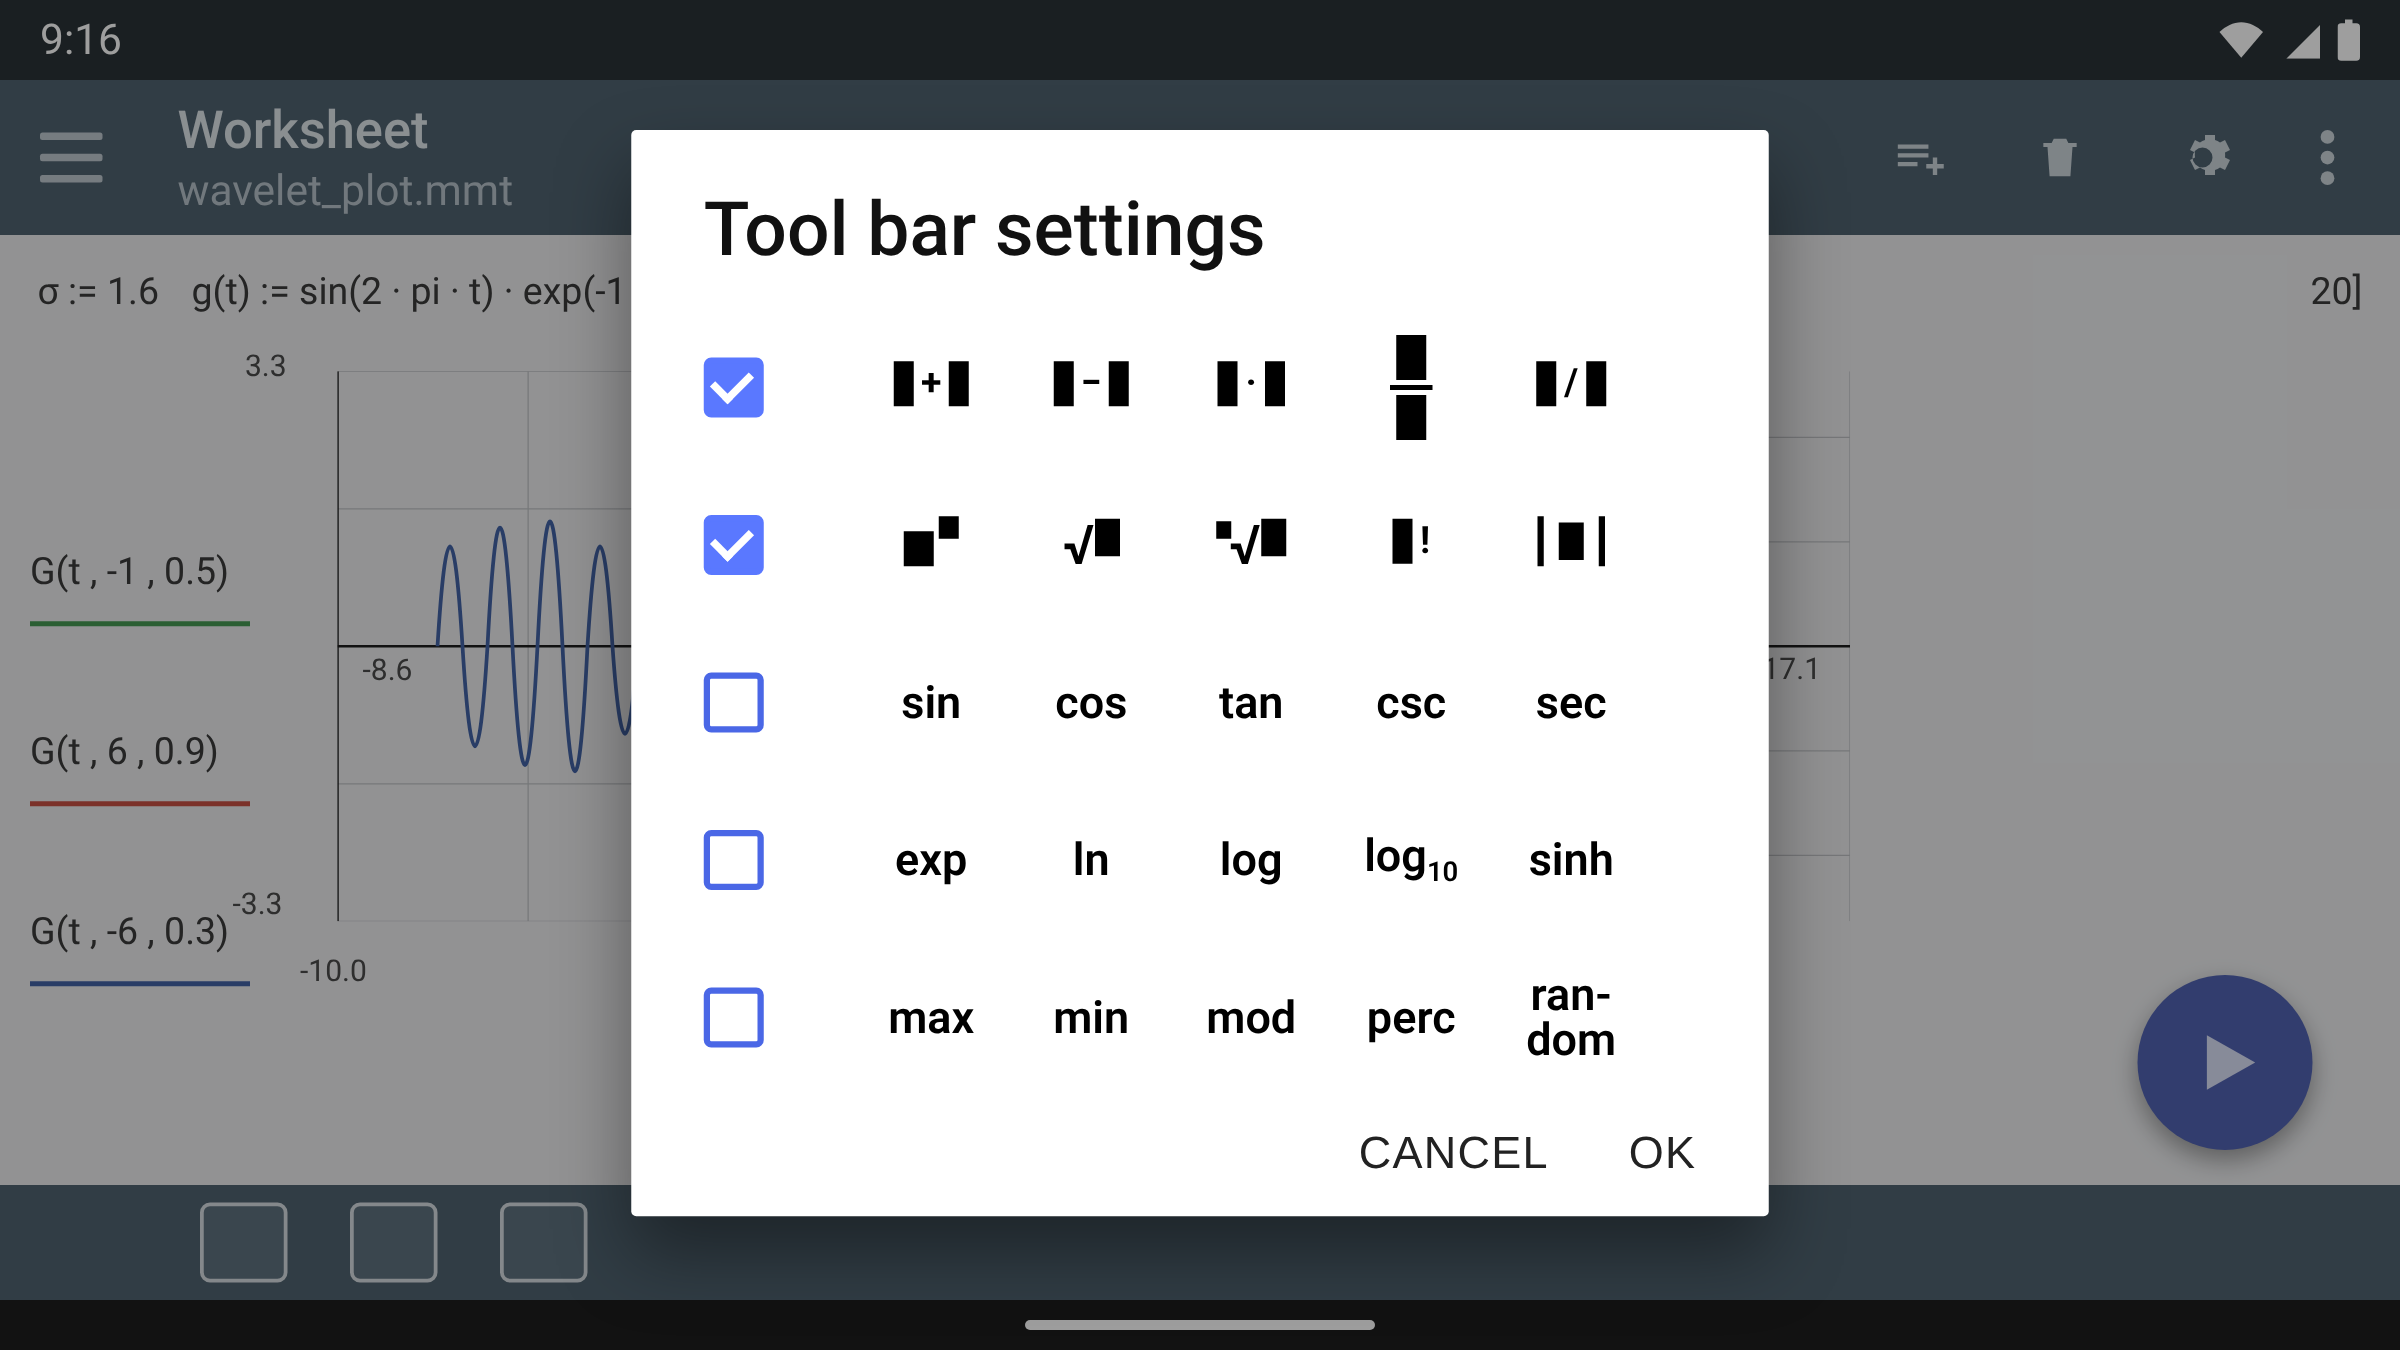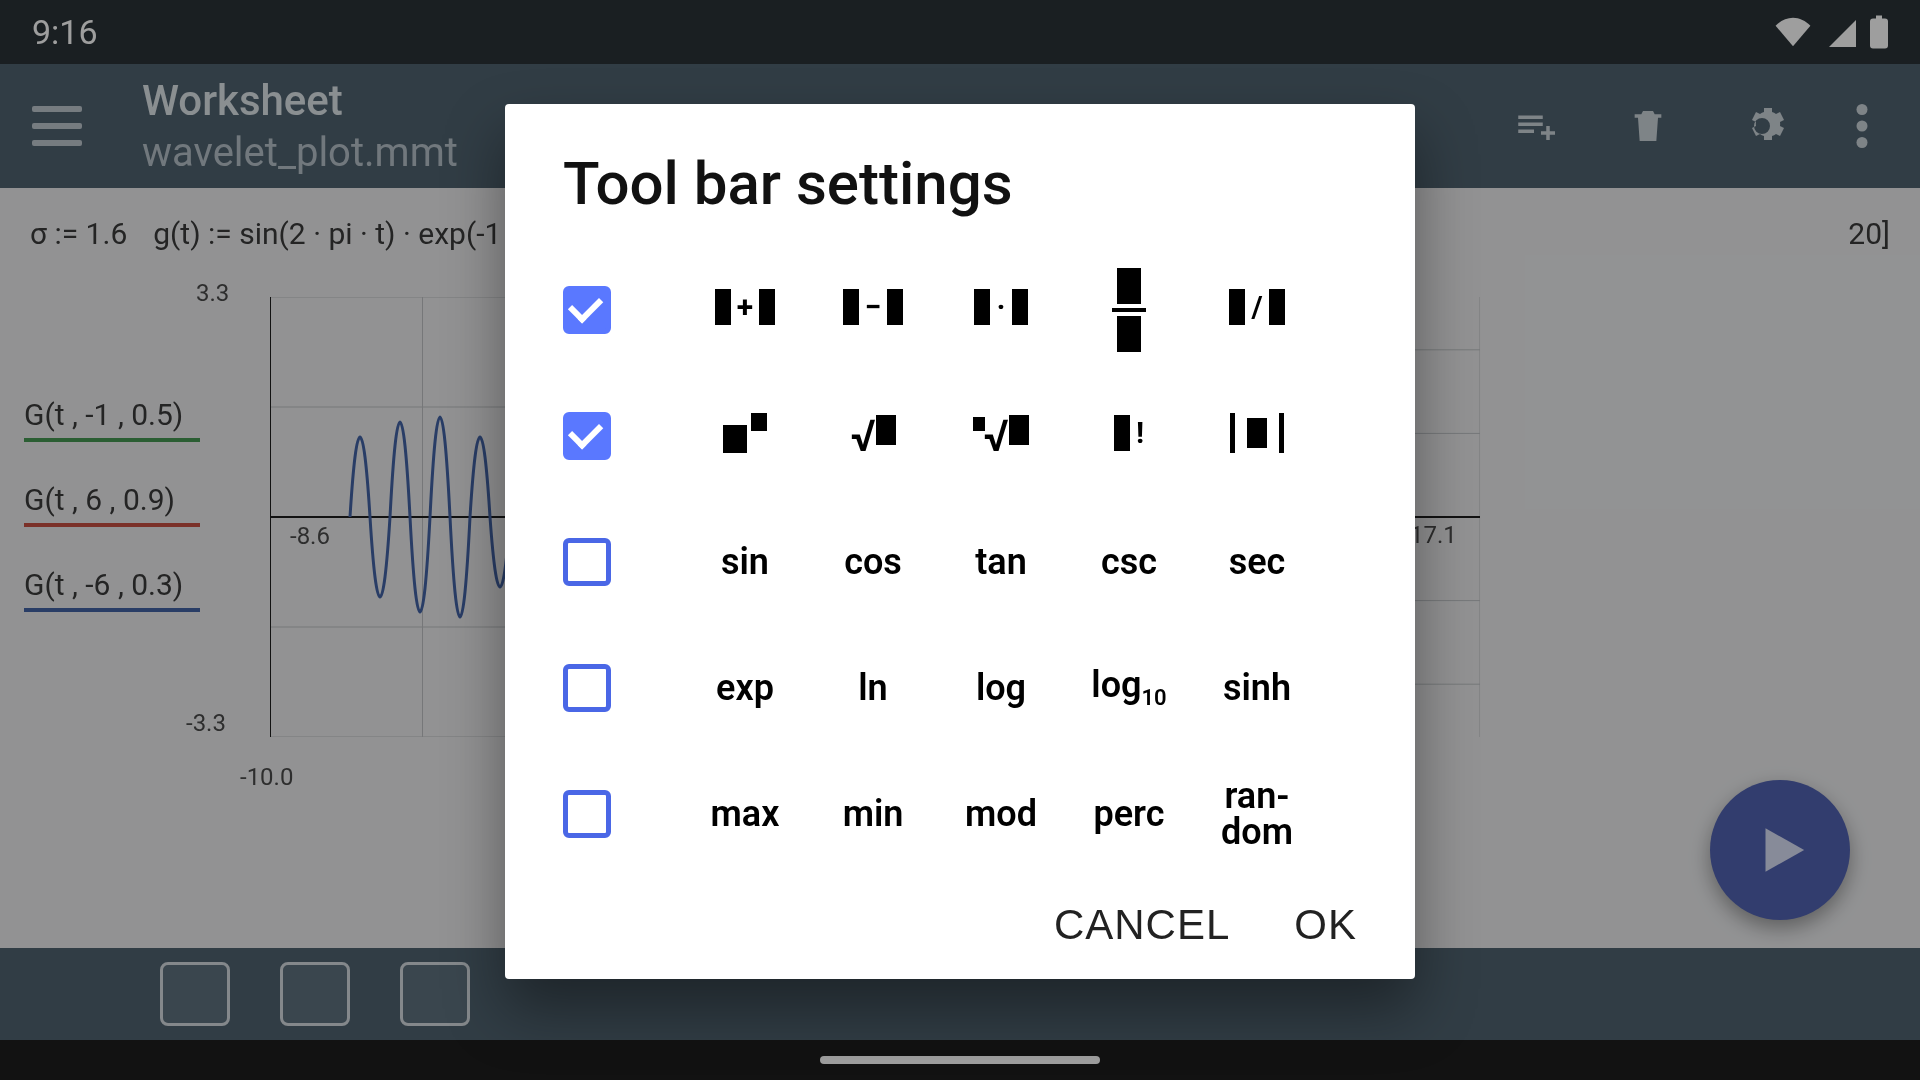--- a/index.html
+++ b/index.html
@@ -10,32 +10,32 @@
   .statusbar { position:absolute; top:0; left:0; right:0; height:64px; background:#0f181e; color:#fff; display:flex; align-items:center; justify-content:space-between; padding:0 32px; font-size:34px; font-weight:400; }
   .status-icons { display:flex; gap:14px; align-items:center; }
   .icon-svg { display:block; }
 
   
   .appbar { position:absolute; top:64px; left:0; right:0; height:124px; background:#3a4f5e; display:flex; align-items:center; padding:0 32px; }
   .hamburger { width:50px; height:40px; display:flex; flex-direction:column; justify-content:space-between; margin-right:60px; }
   .hamburger span { display:block; height:6px; background:#b6c2c9; border-radius:2px; }
   .title-block { display:flex; flex-direction:column; }
   .apptitle { color:#dbe3e8; font-size:42px; font-weight:500; }
-  .subtitle { color:#aebbc3; font-size:40px; margin-top:4px; }
+  .subtitle { color:#aebbc3; font-size:34px; margin-top:4px; }
   .appbar-spacer { flex:1; }
   .appbar-actions { display:flex; align-items:center; gap:70px; padding-right:20px; }
   .appbar-actions svg { fill:#c5d0d6; }
 
   
   .content { position:absolute; top:188px; left:0; right:0; bottom:110px; background:#e9eaec; padding:18px 24px; }
   .formula { font-size:30px; color:#222; display:flex; gap:26px; align-items:center; padding:10px 6px 20px; }
 
   .plots { display:flex; gap:40px; margin-top:6px; }
   .legend { display:flex; flex-direction:column; gap:40px; padding-top:120px; font-size:30px; color:#222; }
-  .legend .entry { border-bottom:4px solid; padding-bottom:6px; width:176px; }
+  .legend .entry { border-bottom:4px solid; padding-bottom:22px; width:176px;margin-top:43px; }
   .legend .green { border-color:#2e8b3c; }
   .legend .red { border-color:#c0392b; }
   .legend .blue { border-color:#2b4f9a; }
 
   .plot { position:relative; background:transparent; width:640px; height:480px; }
   .plot .label { position:absolute; font-size:24px; color:#333; }
   .plot svg.grid { position:absolute; left:30px; right:0; top:20px; bottom:20px; width:calc(100% - 30px); height:calc(100% - 40px); }
 
   .plot2 { width:560px; }
 
@@ -58,21 +58,21 @@
   .dialog { position:absolute; left:50%; top:104px; transform:translateX(-50%); width:910px; background:#fff; border-radius:4px; box-shadow:0 30px 60px rgba(0,0,0,.4); padding:44px 58px 30px; }
   .dialog h2 { font-size:60px; font-weight:500; color:#111; margin-bottom:28px; }
   .row { display:flex; align-items:center; height:126px; }
   .chk { width:48px; height:48px; border:5px solid #4a67e6; border-radius:6px; margin-right:70px; display:flex; align-items:center; justify-content:center; flex-shrink:0; }
   .chk.checked { background:#5a78ff; border-color:#5a78ff; }
   .chk.checked::after { content:""; width:24px; height:14px; border-left:6px solid #fff; border-bottom:6px solid #fff; transform:rotate(-45deg) translate(2px,-4px); }
   .cells { display:grid; grid-template-columns:repeat(5, 128px); gap:0; align-items:center; justify-items:center; }
   .cell { font-size:36px; font-weight:600; color:#000; text-align:center; line-height:1; }
   .cell small { font-size:22px; font-weight:600; }
   .dialog-actions { display:flex; justify-content:flex-end; gap:64px; margin-top:24px; }
-  .dialog-actions button { background:none; border:none; font-size:42px; font-weight:500; color:#222; letter-spacing:1px; cursor:pointer; }
+  .dialog-actions button { background:none; border:none; font-size:36px; font-weight:500; color:#222; letter-spacing:1px; cursor:pointer; }
 
   
   .opglyph { display:inline-flex; align-items:center; gap:6px; }
   .blk { width:16px; height:36px; background:#000; display:inline-block; }
   .opglyph .op { font-size:30px; font-weight:700; }
 </style>
 </head>
 <body>
 
 <div class="screen">

